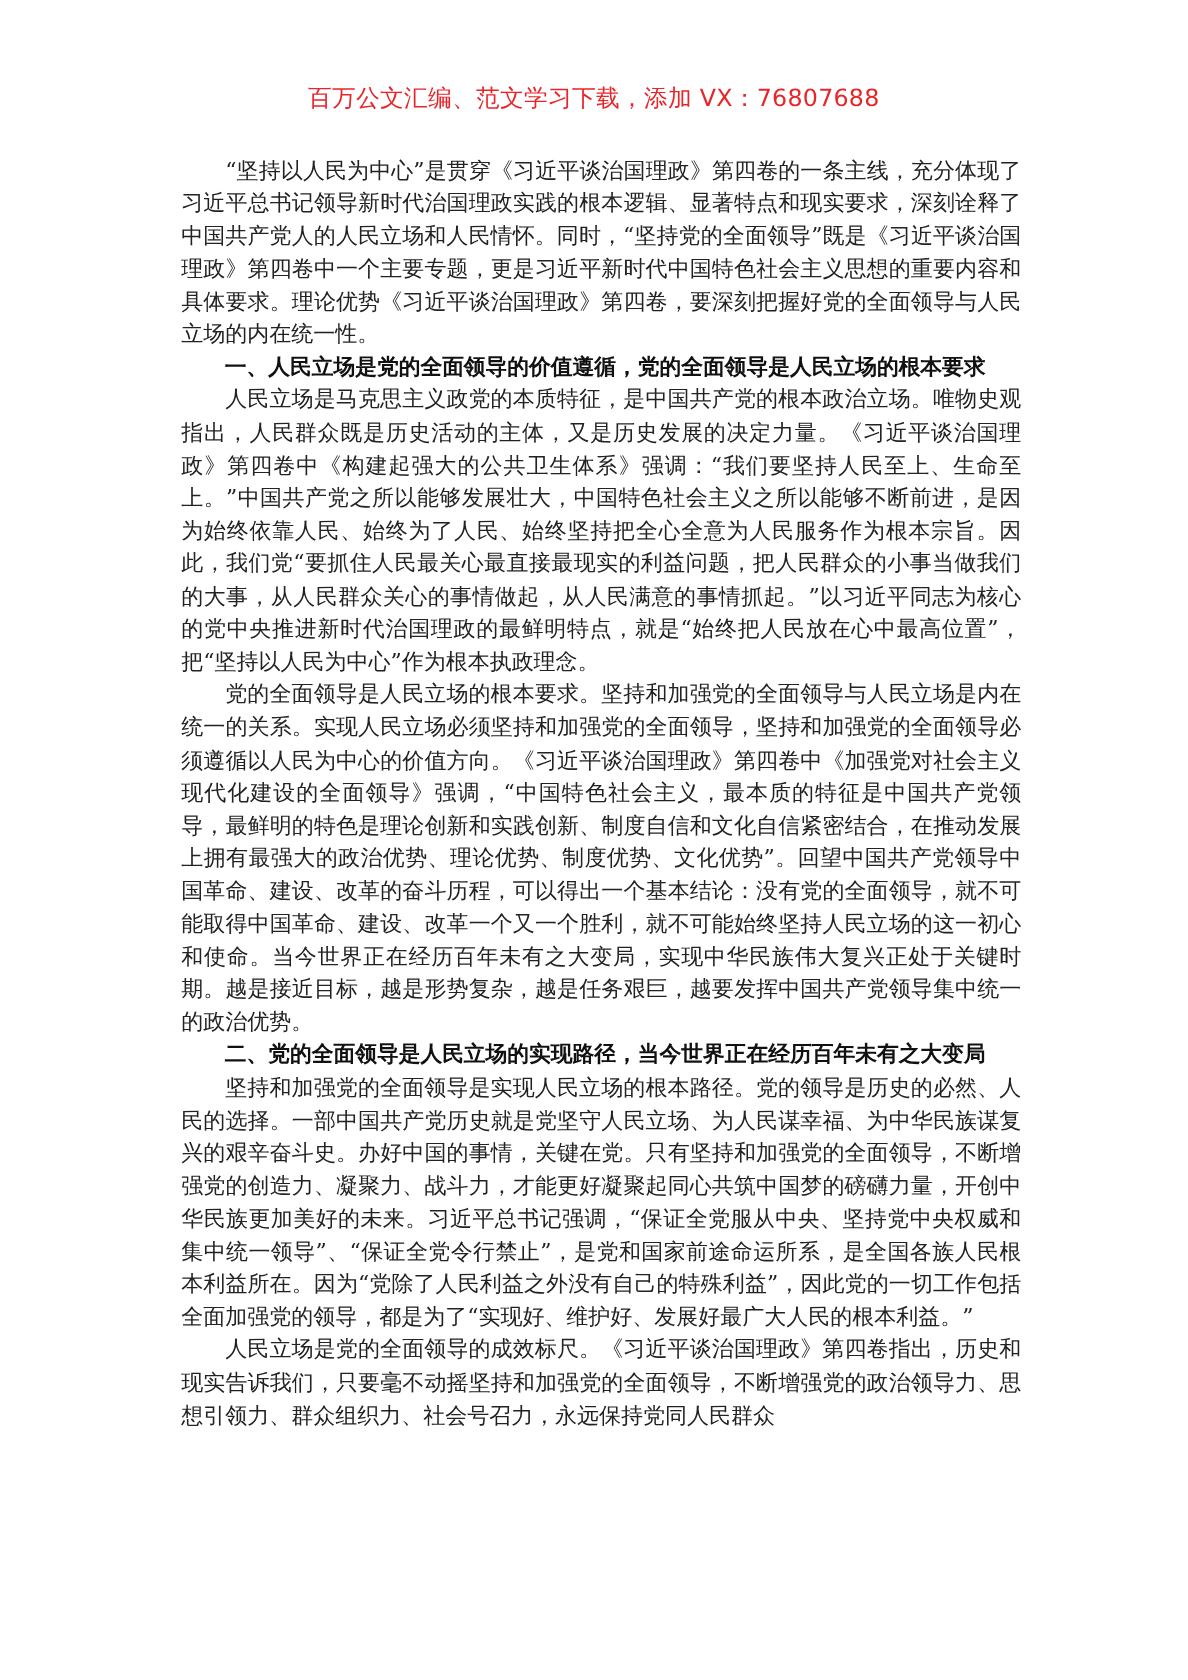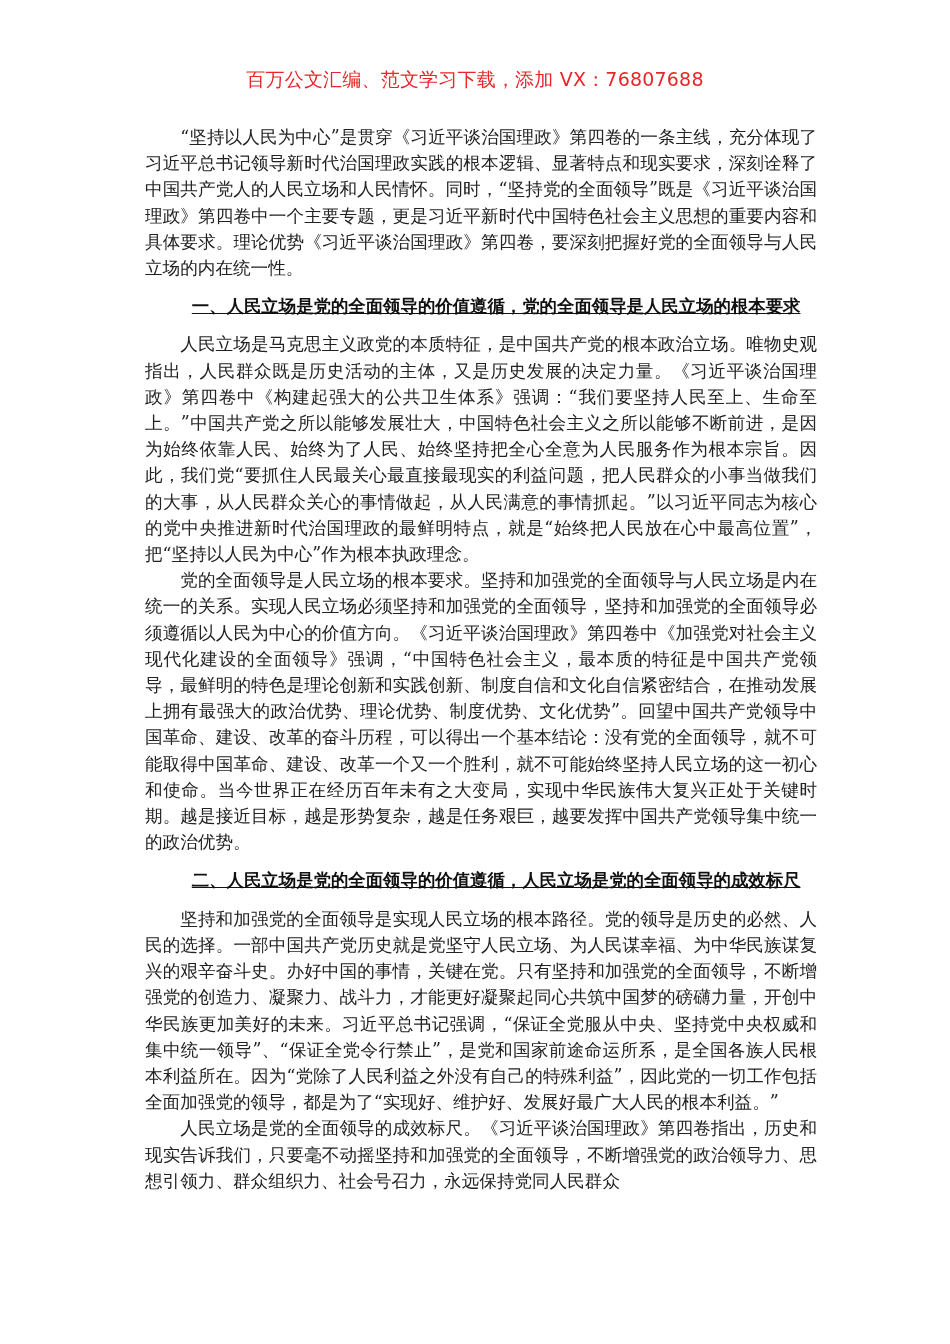--- a/index.html
+++ b/index.html
@@ -10,33 +10,33 @@
     color: #e8262a; font-family: "DejaVu Sans", "Liberation Sans", sans-serif;
     font-size: 19px; line-height: 26px; letter-spacing: 0.2px;
   }
   .content {
     position: absolute; left: 145px; top: 124px; width: 672px;
     font-family: "DejaVu Serif", "Liberation Serif", serif;
     font-size: 17.6px; line-height: 26.2px; color: #222;
     text-align: justify;
   }
   .para { margin: 0; text-indent: 2em; text-align: justify; }
-  .heading { margin: 12px; text-indent: 2em; font-weight: bold; color: #111;
-    font-family: "DejaVu Sans", "Liberation Sans", sans-serif; font-size: 17.4px; text-decoration: underline; }
+  .heading { margin: 0; text-indent: 2em; font-weight: bold; color: #111;
+    font-family: "DejaVu Sans", "Liberation Sans", sans-serif; font-size: 17.4px; }
 </style>
 </head>
 <body>
 
 <div class="page">
   <div class="banner">百万公文汇编、范文学习下载，添加 VX：76807688</div>
 
   <div class="content">
     <p class="para">“坚持以人民为中心”是贯穿《习近平谈治国理政》第四卷的一条主线，充分体现了习近平总书记领导新时代治国理政实践的根本逻辑、显著特点和现实要求，深刻诠释了中国共产党人的人民立场和人民情怀。同时，“坚持党的全面领导”既是《习近平谈治国理政》第四卷中一个主要专题，更是习近平新时代中国特色社会主义思想的重要内容和具体要求。理论优势《习近平谈治国理政》第四卷，要深刻把握好党的全面领导与人民立场的内在统一性。</p>
 
     <p class="heading">一、人民立场是党的全面领导的价值遵循，党的全面领导是人民立场的根本要求</p>
     <p class="para">人民立场是马克思主义政党的本质特征，是中国共产党的根本政治立场。唯物史观指出，人民群众既是历史活动的主体，又是历史发展的决定力量。《习近平谈治国理政》第四卷中《构建起强大的公共卫生体系》强调：“我们要坚持人民至上、生命至上。”中国共产党之所以能够发展壮大，中国特色社会主义之所以能够不断前进，是因为始终依靠人民、始终为了人民、始终坚持把全心全意为人民服务作为根本宗旨。因此，我们党“要抓住人民最关心最直接最现实的利益问题，把人民群众的小事当做我们的大事，从人民群众关心的事情做起，从人民满意的事情抓起。”以习近平同志为核心的党中央推进新时代治国理政的最鲜明特点，就是“始终把人民放在心中最高位置”，把“坚持以人民为中心”作为根本执政理念。</p>
     <p class="para">党的全面领导是人民立场的根本要求。坚持和加强党的全面领导与人民立场是内在统一的关系。实现人民立场必须坚持和加强党的全面领导，坚持和加强党的全面领导必须遵循以人民为中心的价值方向。《习近平谈治国理政》第四卷中《加强党对社会主义现代化建设的全面领导》强调，“中国特色社会主义，最本质的特征是中国共产党领导，最鲜明的特色是理论创新和实践创新、制度自信和文化自信紧密结合，在推动发展上拥有最强大的政治优势、理论优势、制度优势、文化优势”。回望中国共产党领导中国革命、建设、改革的奋斗历程，可以得出一个基本结论：没有党的全面领导，就不可能取得中国革命、建设、改革一个又一个胜利，就不可能始终坚持人民立场的这一初心和使命。当今世界正在经历百年未有之大变局，实现中华民族伟大复兴正处于关键时期。越是接近目标，越是形势复杂，越是任务艰巨，越要发挥中国共产党领导集中统一的政治优势。</p>
 
-    <p class="heading">二、人民立场是党的全面领导的价值遵循，人民立场是党的全面领导的成效标尺</p>
+    <p class="heading">二、党的全面领导是人民立场的实现路径，当今世界正在经历百年未有之大变局</p>
     <p class="para">坚持和加强党的全面领导是实现人民立场的根本路径。党的领导是历史的必然、人民的选择。一部中国共产党历史就是党坚守人民立场、为人民谋幸福、为中华民族谋复兴的艰辛奋斗史。办好中国的事情，关键在党。只有坚持和加强党的全面领导，不断增强党的创造力、凝聚力、战斗力，才能更好凝聚起同心共筑中国梦的磅礴力量，开创中华民族更加美好的未来。习近平总书记强调，“保证全党服从中央、坚持党中央权威和集中统一领导”、“保证全党令行禁止”，是党和国家前途命运所系，是全国各族人民根本利益所在。因为“党除了人民利益之外没有自己的特殊利益”，因此党的一切工作包括全面加强党的领导，都是为了“实现好、维护好、发展好最广大人民的根本利益。”</p>
     <p class="para">人民立场是党的全面领导的成效标尺。《习近平谈治国理政》第四卷指出，历史和现实告诉我们，只要毫不动摇坚持和加强党的全面领导，不断增强党的政治领导力、思想引领力、群众组织力、社会号召力，永远保持党同人民群众</p>
   </div>
 </div>
 
 </body></html>

